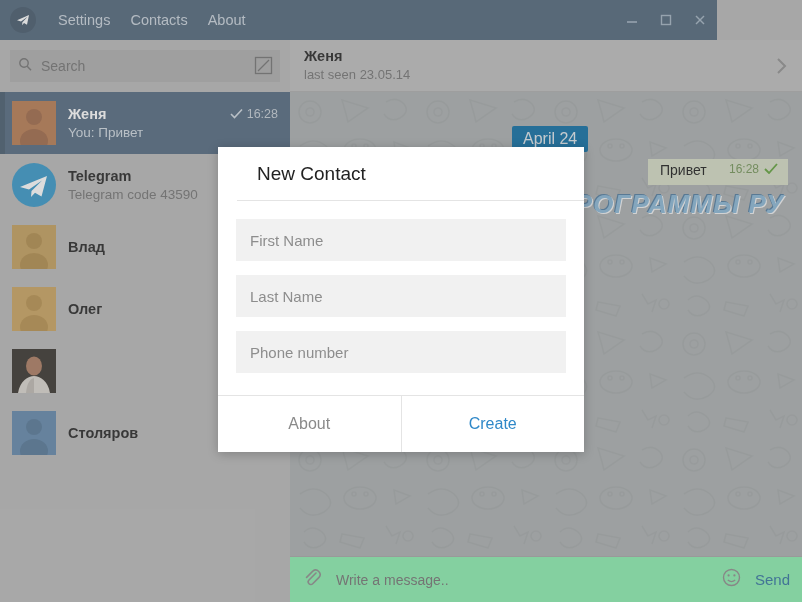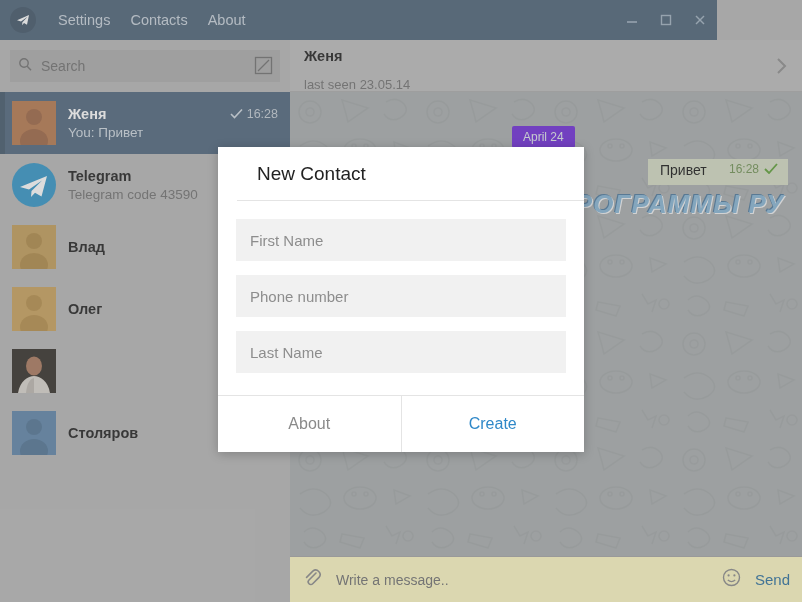--- a/index.html
+++ b/index.html
@@ -111,37 +111,37 @@
     width: 512px; height: 562px;
     background: #a8acad;
   }
   .chat-header {
     position: relative;
     height: 52px; background: #bcbcbc;
     padding: 8px 14px 0 14px;
     border-bottom: 1px solid #a9a9a9;
   }
   .ch-name { font-size: 14.5px; font-weight: bold; color: #1c1c1c; }
-  .ch-status { font-size: 13px; color: #6f6f6f; margin-top: 13px; }
+  .ch-status { font-size: 13px; color: #6f6f6f; margin-top: 3px; }
   .ch-chevron { position: absolute; right: 14px; top: 16px; }
 
   .chat-body {
     position: relative;
     height: 464px;
     overflow: hidden;
     background: #a8acad;
   }
   .doodles {
     position: absolute; inset: 0;
     opacity: 0.5;
   }
   .date-badge {
     position: absolute; left: 222px; top: 34px;
-    background: #6d28d9; color: #dfe6ec;
-    font-size: 12px; padding: 4px 11px;
+    background: #0369a1; color: #dfe6ec;
+    font-size: 16px; padding: 4px 11px;
     border-radius: 2px;
   }
   .bubble {
     position: absolute; right: 14px; top: 67px;
     background: #d4dcc4;
     padding: 1px 10px 7px 12px;
     min-width: 140px;
     display: flex; align-items: flex-end; gap: 10px;
   }
   .bubble-text { font-size: 14px; color: #111111; }
@@ -155,21 +155,21 @@
     font-size: 26px; font-weight: bold; font-style: italic;
     letter-spacing: 1px;
     color: #7fb6dd;
     text-shadow: 1px 1px 0 #ffffff, -1px -1px 0 #3a6e99;
     opacity: 0.85;
     white-space: nowrap;
   }
 
   .composer {
     position: relative;
-    height: 46px; background: #fef9c3;
+    height: 46px; background: #86efac;
     border-top: 1px solid #a3a3a3;
     display: flex; align-items: center; padding: 0 12px;
   }
   .msg-ph { color: #707070; font-size: 14px; margin-left: 14px; flex: 1; }
   .emoji-ico { margin-right: 14px; }
   .send-btn { color: #2a6f9e; font-size: 15px; }
 
   
   .overlay {
     position: absolute; inset: 0;
@@ -438,24 +438,24 @@
   <div class="overlay"></div>
   <div class="modal">
     <div class="modal-head">
       <span class="modal-title">New Contact</span>
     </div>
     <div class="modal-body">
       <div class="field">
         <span class="field-ph">First Name</span>
       </div>
       <div class="field">
+        <span class="field-ph">Last Name</span>
+      </div>
+      <div class="field">
         <span class="field-ph">Phone number</span>
-      </div>
-      <div class="field">
-        <span class="field-ph">Last Name</span>
       </div>
     </div>
     <div class="modal-foot">
       <div class="modal-btn btn-cancel">About</div>
       <div class="modal-btn btn-create">Create</div>
     </div>
   </div>
 
 </div>
 

